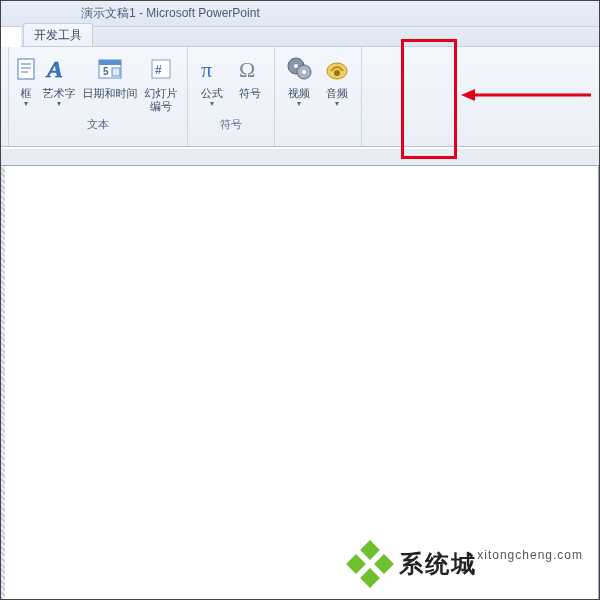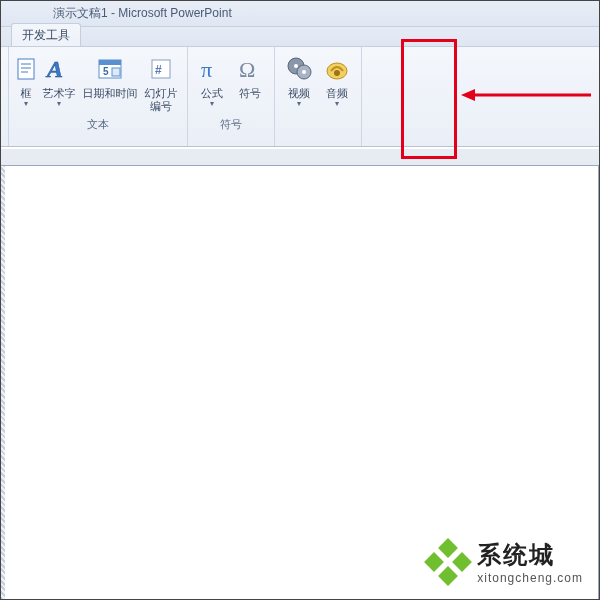--- a/index.html
+++ b/index.html
@@ -1,38 +1,38 @@
 <!DOCTYPE html>
 <html><head>
 <meta charset="utf-8">
 <style>
   * { box-sizing: border-box; margin: 0; padding: 0; }
   body { font-family: "Microsoft YaHei", "SimSun", sans-serif; font-size: 12px; background: #fff; width: 600px; height: 600px; overflow: hidden; position: relative; border: 1px solid #444; }
-  .titlebar { height: 26px; background: linear-gradient(#e8eef7,#dfe7f3); border-bottom: 1px solid #c8d0de; display: flex; align-items: center; padding-left: 52px; color: #4a5a75; font-size: 12px; }
-  .tabs { height: 20px; background: linear-gradient(#e6ecf5,#dee6f2); border-bottom: 1px solid #c4cedd; display: flex; align-items: flex-end; padding-left: 10px; }
+  .titlebar { height: 26px; background: linear-gradient(#e8eef7,#dfe7f3); border-bottom: 1px solid #c8d0de; display: flex; align-items: center; padding-left: 80px; color: #4a5a75; font-size: 12px; }
+  .tabs { height: 20px; background: linear-gradient(#e6ecf5,#dee6f2); border-bottom: 1px solid #c4cedd; display: flex; align-items: flex-end; padding-left: 2px; margin-left: 20px; }
   .tab { padding: 3px 10px 2px; font-size: 12px; color: #3a4a65; background: linear-gradient(#f3f6fb,#eef2f9); border: 1px solid #c4cedd; border-bottom: none; border-radius: 3px 3px 0 0; }
   .ribbon { height: 100px; background: linear-gradient(#f4f7fc,#eaeff7); border-bottom: 1px solid #b7c2d5; display: flex; }
   .group { display: flex; flex-direction: column; border-right: 1px solid #cdd6e5; }
   .group-buttons { flex: 1; display: flex; align-items: flex-start; padding: 4px 6px 0; gap: 2px; }
   .group-label { text-align: center; font-size: 11px; color: #5a6a85; padding: 2px 0 16px; }
   .btn { display: flex; flex-direction: column; align-items: center; width: 44px; padding: 2px 1px; cursor: pointer; border-radius: 3px; }
   .btn .ic { height: 32px; display:flex; align-items:center; justify-content:center; }
   .btn .lbl { font-size: 11px; color: #3a4a65; text-align:center; line-height: 13px; margin-top: 2px; min-height:26px; display:flex; flex-direction:column; align-items:center; justify-content:flex-start;}
   .arrow-dn { font-size: 8px; color: #5a6a85; line-height: 8px; }
   .workspace { position: absolute; top: 148px; left: 0; right: 0; bottom: 0; background: #e7ecf3; }
   .slide-wrap { position:absolute; top:16px; left:0; right:0; bottom:0; background:#fff; border:1px solid #9aa7bc; border-left:none; border-bottom:none; }
   .edit-border { position:absolute; left:0; top:0; bottom:0; width:4px; background:repeating-linear-gradient(45deg,#c7cfdd,#c7cfdd 2px,#eef2f8 2px,#eef2f8 4px); }
   .highlight-box { position:absolute; top:38px; left:400px; width:56px; height:120px; border:3px solid #e2001a; pointer-events:none; }
   .arrow-anno { position:absolute; top:84px; left:460px; width:130px; height:20px; pointer-events:none; }
   .arrow-anno svg { width:100%; height:100%; }
   .watermark { position:absolute; right:16px; bottom:14px; display:flex; align-items:center; gap:8px; }
   .diamonds { position:relative; width:42px; height:42px; }
   .d { position:absolute; width:14px; height:14px; background:#6fbf2f; transform:rotate(45deg); }
   .d1{left:14px;top:0;} .d2{left:0;top:14px;} .d3{left:28px;top:14px;} .d4{left:14px;top:28px;}
-  .wm-text { display:flex; flex-direction:column; color:#222;justify-content:flex-end; }
+  .wm-text { display:flex; flex-direction:row; color:#222;justify-content:flex-end; }
   .wm-text .t1{ font-size:24px; font-weight:bold; letter-spacing:2px; }
   .wm-text .t2{ font-size:12px; color:#555; letter-spacing:1px; }
   svg { display:block; }
 </style>
 </head>
 <body>
 
 <div class="titlebar">
   <span>演示文稿1 - Microsoft PowerPoint</span>
 </div>

